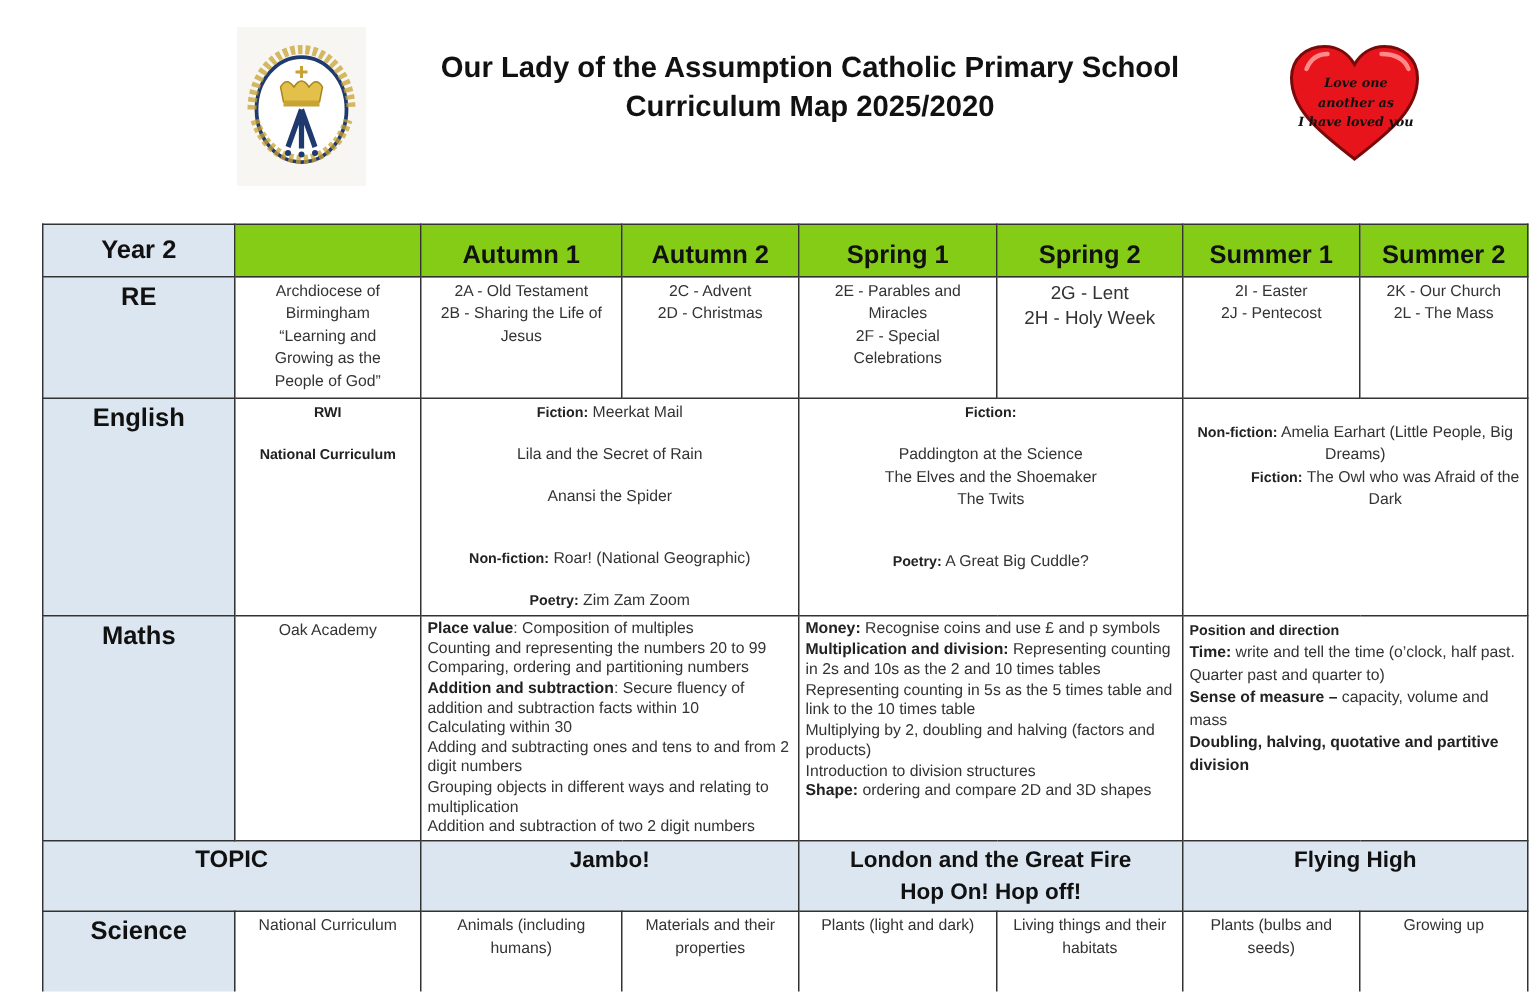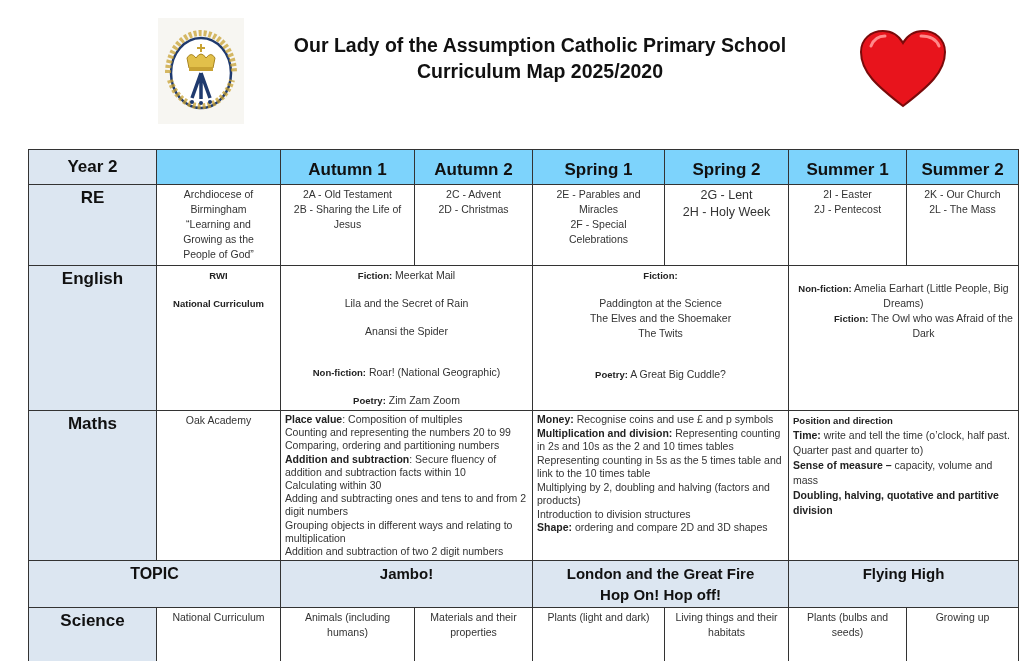--- a/index.html
+++ b/index.html
@@ -25,21 +25,21 @@
   }
   table.map td {
     border: 1.3px solid #333;
     vertical-align: top;
     text-align: center;
     font-size: 10.5px;
     line-height: 15px;
     color: #333;
     padding: 2px 4px;
   }
-  .hdr { background: #7dd3fc; }
+  .hdr { background: #84cc16; }
   .subj {
     background: #dce6f1;
     font-weight: bold; font-size: 17px !important; color: #111 !important;
     line-height: 22px !important;
   }
   .term {
     font-weight: bold; font-size: 17px !important; color: #111 !important;
     vertical-align: bottom !important; line-height: 22px !important; padding-bottom: 3px !important;
   }
   .year-label { vertical-align: middle !important; }
@@ -79,20 +79,24 @@
   <div>Our Lady of the Assumption Catholic Primary School</div>
   <div>Curriculum Map 2025/2020</div>
 </div>
 
 <div class="heart">
   <svg width="92" height="82" viewBox="0 0 92 82">
     <path d="M46 78 C20 58 4 44 4 24 C4 11 14 3 26 3 C35 3 42 8 46 15 C50 8 57 3 66 3 C78 3 88 11 88 24 C88 44 72 58 46 78 Z" fill="#e8141c" stroke="#7a0a0a" stroke-width="2"></path>
     <path d="M14 18 Q18 8 28 8" stroke="#ff8a8a" stroke-width="3" fill="none" stroke-linecap="round"></path>
     <path d="M64 8 Q78 8 82 18" stroke="#ff8a8a" stroke-width="3" fill="none" stroke-linecap="round"></path>
   </svg>
+  <div style="position:absolute;left:8px;top:22px;width:78px;text-align:center;font-family:'DejaVu Serif',serif;font-style:italic;font-size:8.5px;line-height:13px;color:#111;font-weight:bold;">
+    <div>Love one another as</div>
+    <div>I have loved you</div>
+  </div>
 </div>
 
 <table class="map">
   <colgroup>
     <col style="width:128px">
       <col style="width:124px">
     <col style="width:134px">
       <col style="width:118px">
     <col style="width:132px">
       <col style="width:124px">

